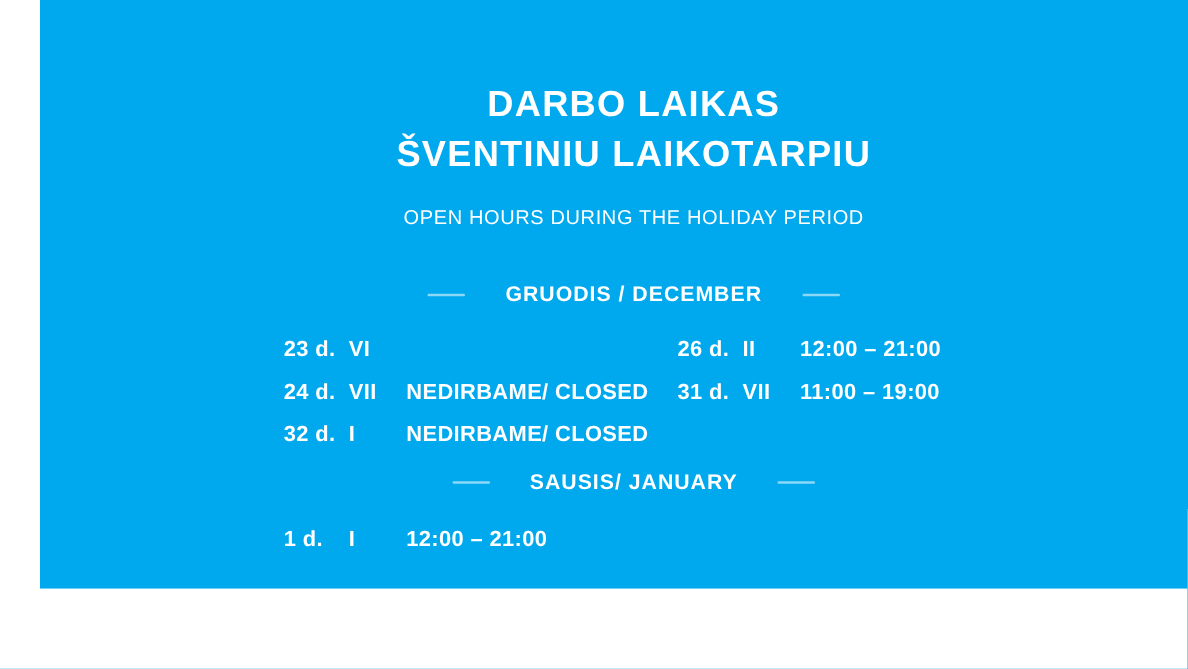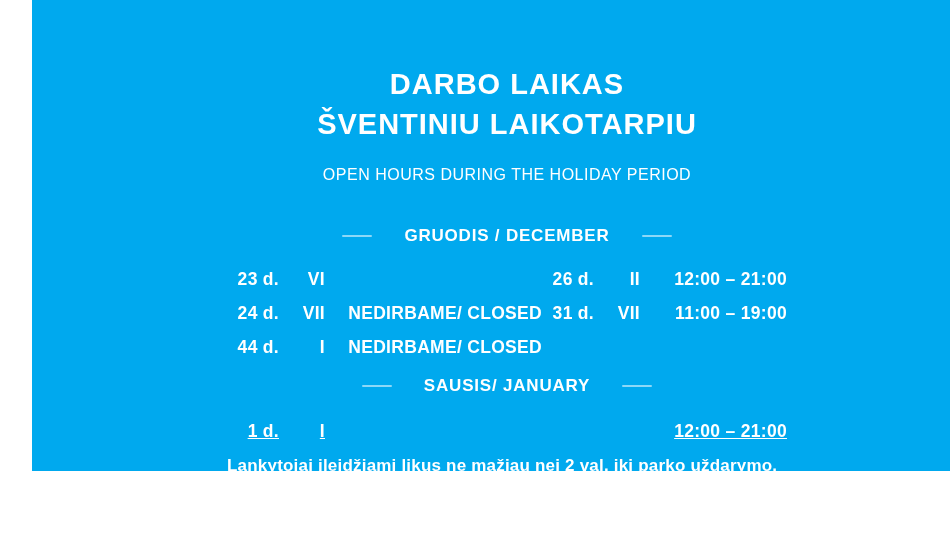--- a/index.html
+++ b/index.html
@@ -48,22 +48,22 @@
     height: 2px;
     background: rgba(255,255,255,0.55);
     border-radius: 1px;
     display: inline-block;
   }
   .grid {
     display: grid;
     grid-template-columns: 315px 245px;
     margin-top: 16px;
   }
-  .rows { display: block; text-align: right; }
-  .rows.january { margin-top: 18px; text-decoration: underline; }
+  .rows { display: block; }
+  .rows.january { margin-top: 18px; }
   .row {
     display: grid;
     grid-template-columns: 52px 46px auto;
     font-weight: bold;
     font-size: 17.5px;
     line-height: 34px;
     letter-spacing: 0.3px;
   }
   .note {
     margin-top: 8px;
@@ -97,21 +97,21 @@
         <div class="row">
           <span>23 d.</span>
           <span>VI</span>
         </div>
         <div class="row">
           <span>24 d.</span>
           <span>VII</span>
           <span>NEDIRBAME/ CLOSED</span>
         </div>
         <div class="row">
-          <span>44 d.</span>
+          <span>32 d.</span>
           <span>I</span>
           <span>NEDIRBAME/ CLOSED</span>
         </div>
       </div>
       <div class="rows">
         <div class="row">
           <span>26 d.</span>
           <span>II</span>
           <span>12:00 – 21:00</span>
         </div>
@@ -130,16 +130,15 @@
     </div>
 
     <div class="rows january">
       <div class="row">
         <span>1 d.</span>
         <span>I</span>
         <span>12:00 – 21:00</span>
       </div>
     </div>
 
-    <div class="note">Lankytojai įleidžiami likus ne mažiau nei 2 val. iki parko uždarymo.</div>
 
   </div>
 </div>
 
 </body></html>

